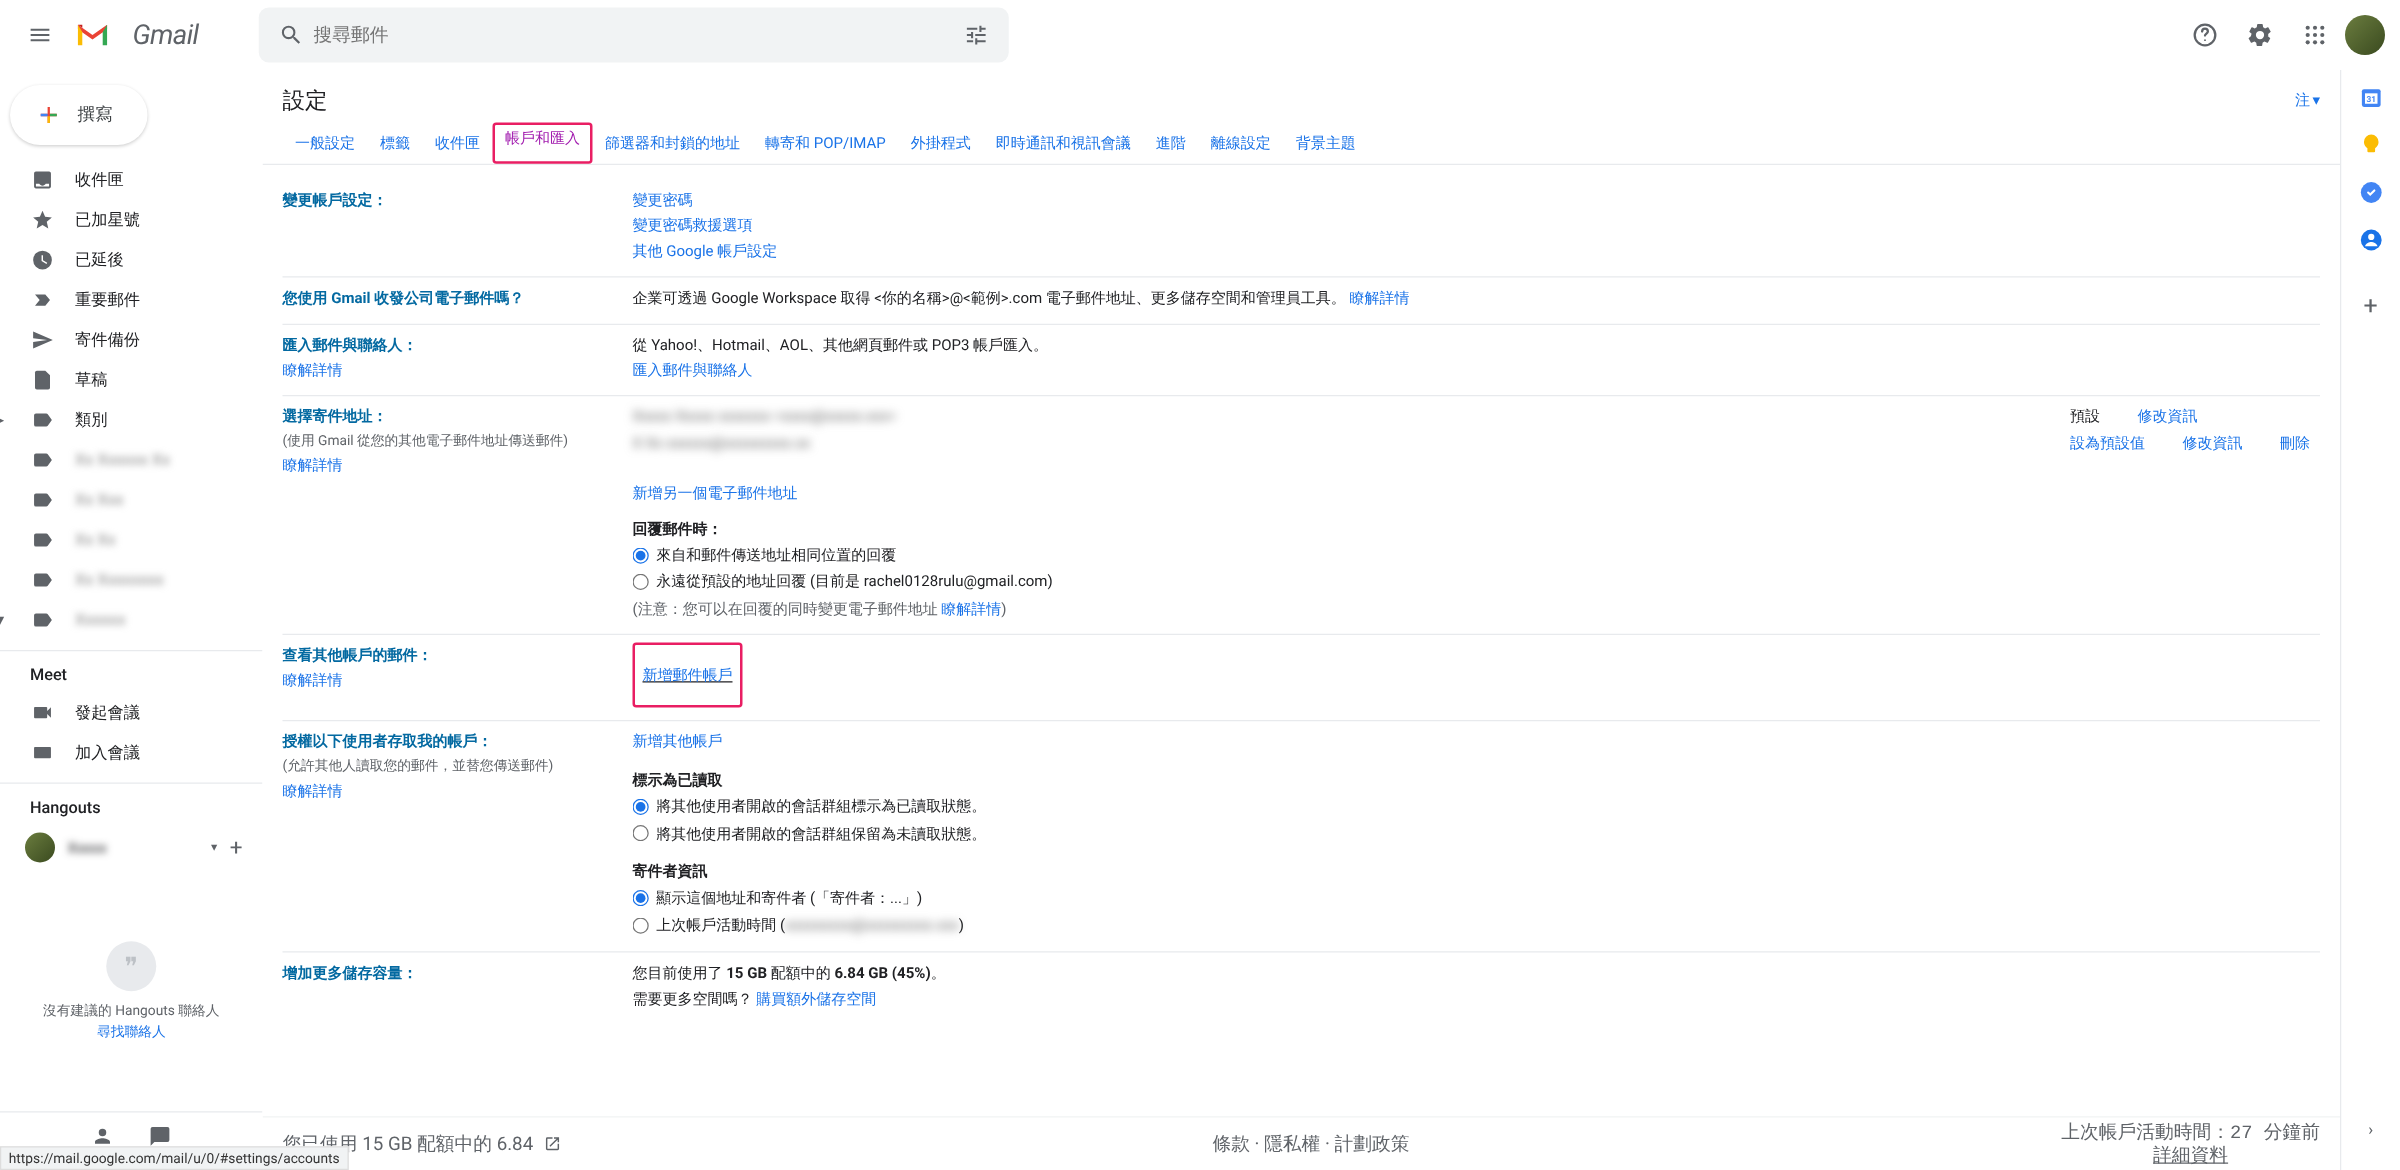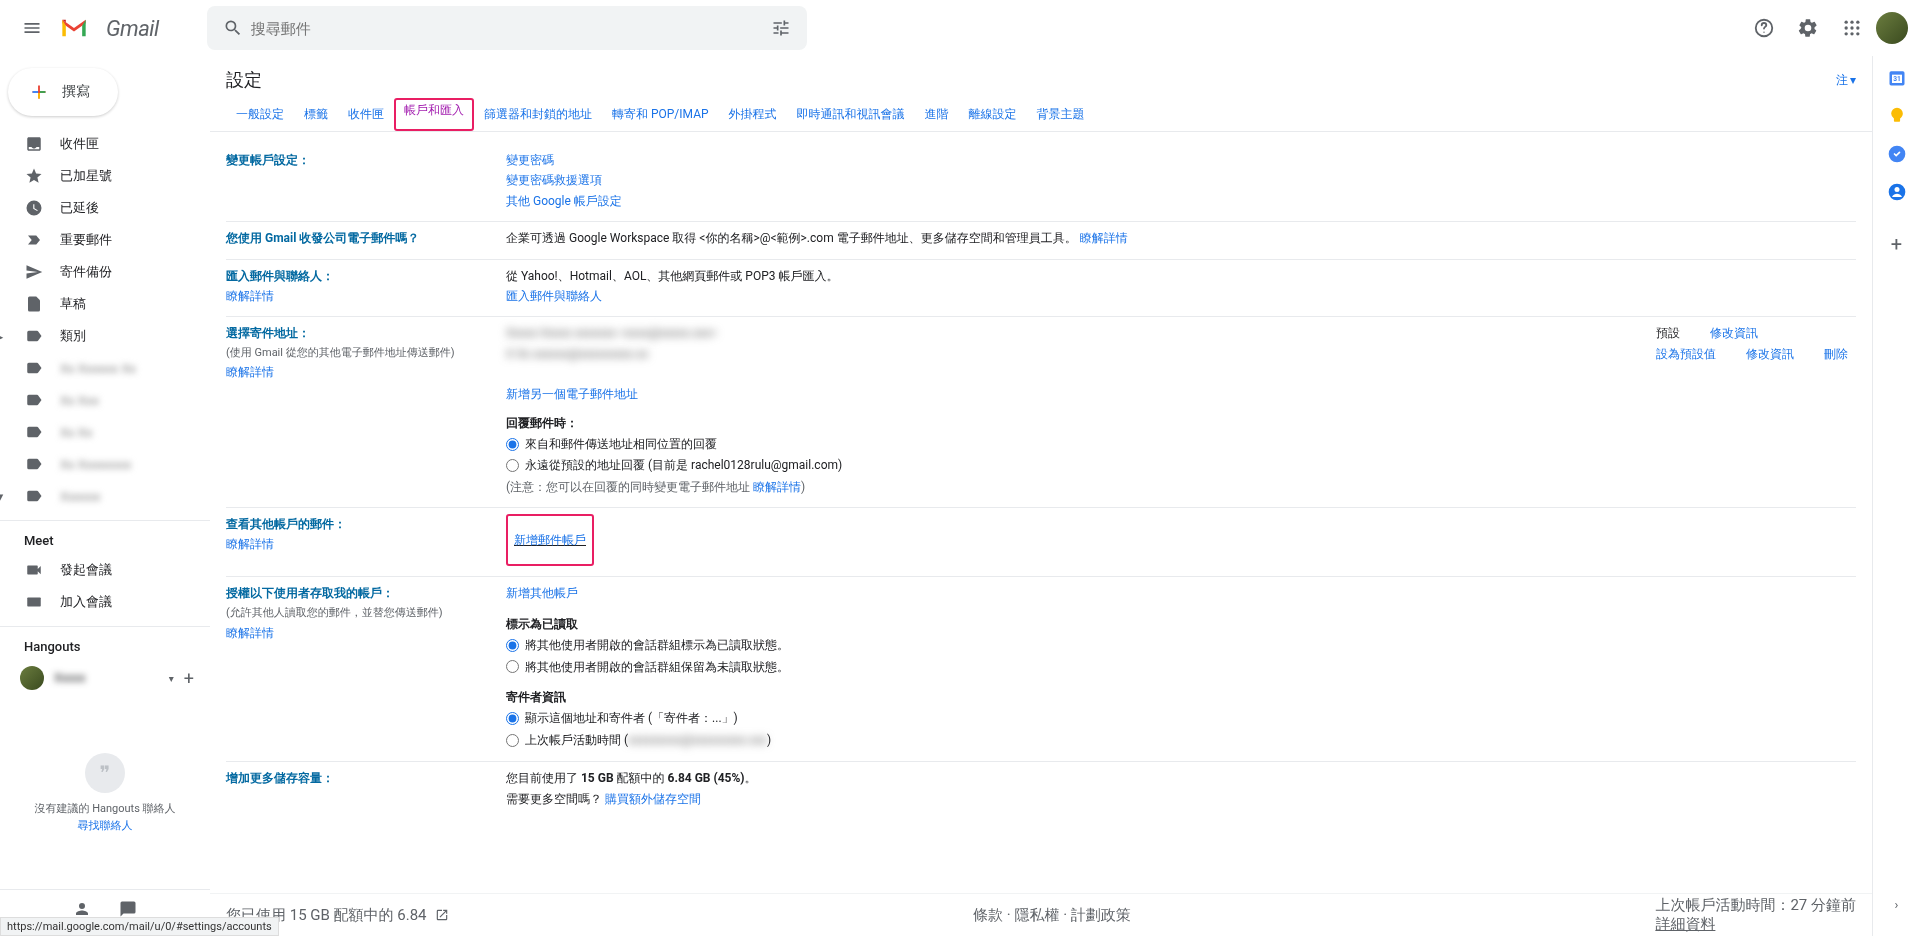--- a/index.html
+++ b/index.html
@@ -65,21 +65,21 @@
 .addr-table { width: 100%; }
 .addr-row { display: flex; align-items: flex-start; }
 .addr-left { flex: 1; }
 .addr-right { display: flex; gap: 30px; font-size: 12px; min-width: 200px; }
 .bold { font-weight: 700; }
 .note { color: #5f6368; }
 
 
 .main-footer { display: flex; align-items: center; padding: 2px 16px; font-size: 15px; color: #5f6368; border-top: 1px solid #f1f3f4; }
 .footer-center { flex: 1; text-align: center; }
-.footer-right { text-align: left; }
+.footer-right { text-align: center; font-family: Liberation Mono, monospace; }
 
 
 .right-rail { width: 48px; border-left: 1px solid #e8eaed; display: flex; flex-direction: column; align-items: center; padding: 12px 0; gap: 18px; }
 .rail-icon { width: 20px; height: 20px; display: flex; align-items: center; justify-content: center; cursor: pointer; border-radius: 4px; }
 .rail-plus { margin-top: 12px; font-size: 20px; color: #5f6368; cursor: pointer; }
 .rail-chevron { margin-top: auto; margin-bottom: 12px; color: #5f6368; cursor: pointer; }
 
 .status-url { position: absolute; bottom: 0; left: 0; background: #f1f3f4; border: 1px solid #ddd; font-size: 11px; padding: 2px 6px; color: #333; }
 
 svg { display: block; }

